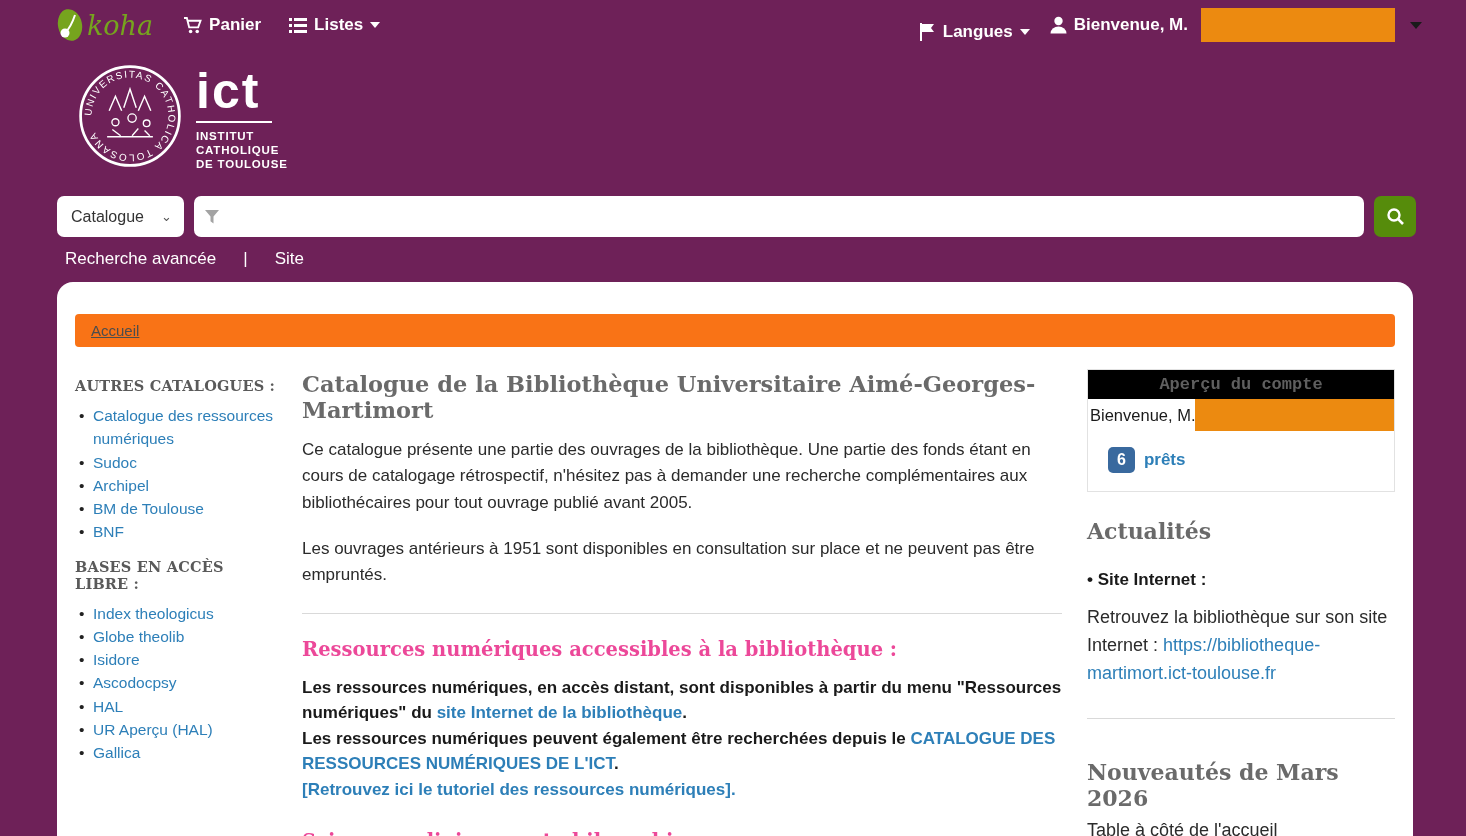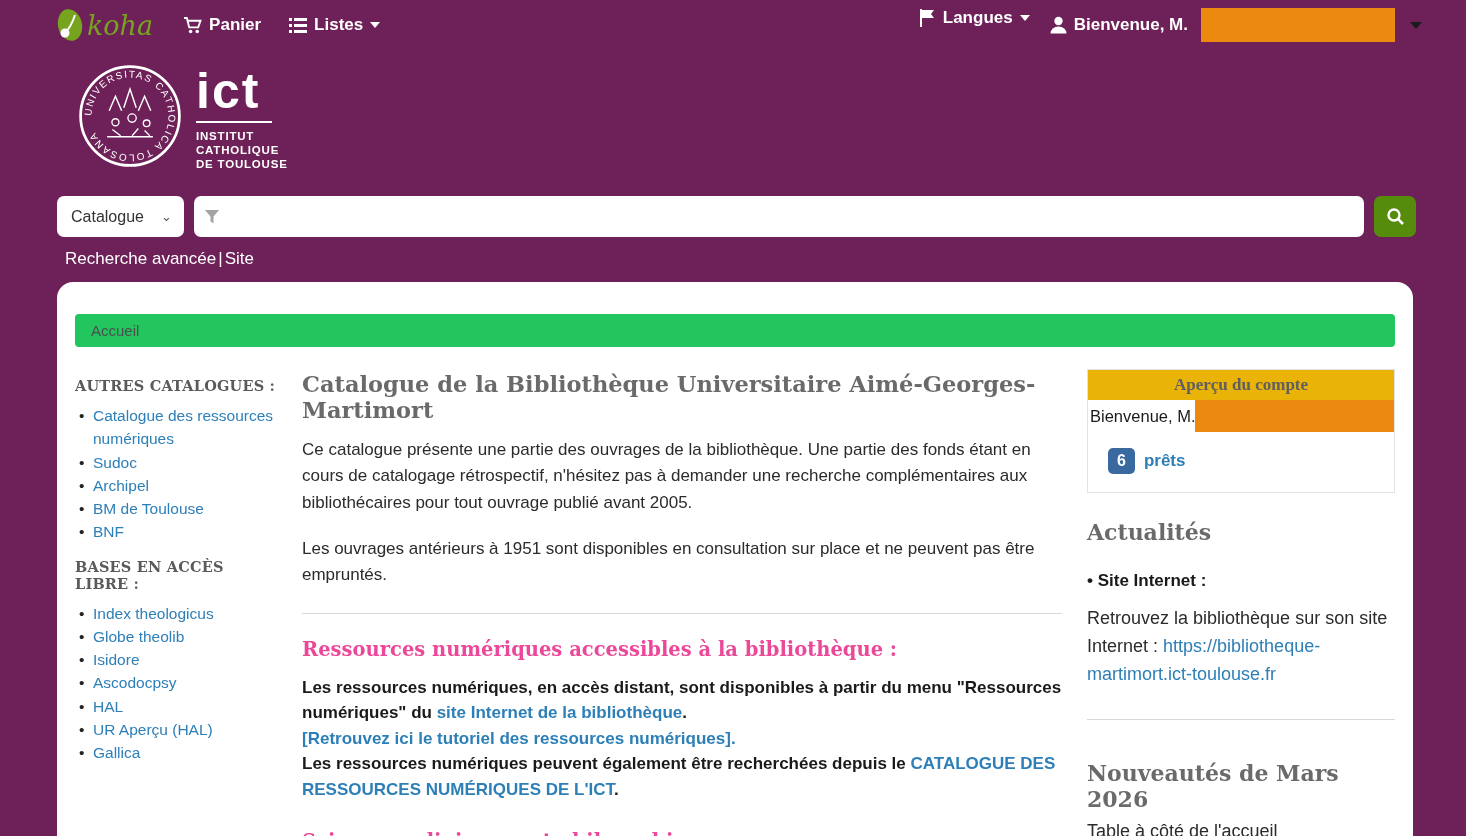--- a/index.html
+++ b/index.html
@@ -9,63 +9,63 @@
 
   
   .topbar { height:50px; display:flex; align-items:center; padding:0 44px 0 55px; color:#fff; }
   .koha-logo { display:flex; align-items:center; margin-right:30px; cursor:pointer; }
   .koha-word { font-family:"DejaVu Serif", serif; font-style:italic; font-size:27px; color:#76a41e; margin-left:2px; }
   .nav-item { display:flex; align-items:center; gap:7px; font-weight:bold; font-size:17px; margin-right:28px; cursor:pointer; }
   .spacer { flex:1; }
   .caret-w { width:0; height:0; border-left:5px solid transparent; border-right:5px solid transparent; border-top:6px solid #fff; display:inline-block; }
   .caret-k { width:0; height:0; border-left:6px solid transparent; border-right:6px solid transparent; border-top:7px solid #1a1a1a; display:inline-block; }
   .redact-nav { width:194px; height:34px; background:#ec8a10; margin-left:6px; }
-  .nav-right { display:flex; align-items:flex-start; }
+  .nav-right { display:flex; align-items:flex-end; }
 
   
   .brand { display:flex; align-items:flex-start; margin:14px 0 0 78px; height:112px; }
   .ict-txt { margin-left:14px; color:#fff; padding-top:4px; }
   .ict-big { font-size:50px; font-weight:bold; letter-spacing:2px; line-height:0.92; }
   .ict-rule { width:76px; height:2px; background:#fff; margin:7px 0 6px; }
   .ict-line { font-size:11.5px; font-weight:bold; letter-spacing:0.8px; line-height:1.22; }
 
   
   .search-row { display:flex; align-items:center; margin:20px 50px 0 57px; gap:10px; }
   .scope-select { background:#fff; border-radius:7px; height:41px; width:127px; display:flex; align-items:center; justify-content:space-between; padding:0 12px 0 14px; font-size:16px; color:#333; cursor:pointer; }
   .scope-chev { color:#555; font-size:13px; }
   .search-box { background:#fff; border-radius:7px; height:41px; flex:1; display:flex; align-items:center; padding:0 10px; }
   .search-input { border:none; outline:none; flex:1; height:100%; font-size:16px; margin-left:8px; }
   .search-btn { background:#568c0b; border:none; border-radius:7px; width:42px; height:41px; display:flex; align-items:center; justify-content:center; cursor:pointer; }
-  .search-links { color:#fff; font-size:17px; margin:12px 0 0 65px; display:flex; gap:2px; }
+  .search-links { color:#fff; font-size:17px; margin:12px 0 0 65px; display:flex; gap:27px; }
   .search-links a { color:#fff; text-decoration:none; cursor:pointer; }
 
   
   .card { background:#fff; margin:13px 53px 0 57px; border-radius:16px 16px 0 0; height:564px; padding:32px 18px 0; }
-  .breadcrumb { background:#22c55e; border-radius:4px; padding:8px 16px; font-size:15px; color:#4d4d4d; }
+  .breadcrumb { background:#f97316; border-radius:4px; padding:8px 16px; font-size:15px; color:#4d4d4d;text-decoration:underline; }
   .breadcrumb span { cursor:pointer; }
   .cols { display:grid; grid-template-columns:202px 1fr 308px; column-gap:25px; margin-top:22px; }
 
   
   .side-title { font-family:"DejaVu Serif", serif; font-weight:bold; font-size:14.5px; color:#5a5a5a; margin:8px 0 10px; letter-spacing:0.2px; }
   .side-list { list-style:none; margin:0 0 14px 4px; }
   .side-list li { font-size:15.5px; line-height:1.5; color:#222; padding-left:14px; position:relative; }
   .side-list li::before { content:"•"; position:absolute; left:0; color:#222; }
   a.blue { color:#2d7fb8; text-decoration:none; cursor:pointer; }
   .b { font-weight:bold; }
 
   
   h1.page-h { font-family:"DejaVu Serif", serif; font-size:22.5px; font-weight:bold; color:#6a6a6a; margin:2px 0 14px; }
   .body-p { font-size:17px; line-height:1.55; color:#2b2b2b; margin-bottom:20px; }
   hr.rule { border:none; border-top:1px solid #d9d9d9; margin:24px 0; }
   h2.sec-h { font-family:"DejaVu Serif", serif; font-size:19.5px; font-weight:bold; color:#ec4899; margin:0 0 14px; }
   .bold-para { font-size:17px; font-weight:bold; color:#1a1a1a; line-height:1.5; margin-bottom:28px; }
 
   
   .acct { border:1px solid #e2e2e2; background:#fff; }
-  .acct-head { background:#eab308; text-align:center; font-family:Liberation Serif, serif; font-weight:bold; font-size:17px; color:#5f5f5f; padding:5px 0; }
+  .acct-head { background:#000000; text-align:center; font-family:Liberation Mono, monospace; font-weight:bold; font-size:17px; color:#5f5f5f; padding:5px 0; }
   .acct-welcome { display:flex; align-items:center; font-size:16.5px; color:#1a1a1a; }
   .acct-welcome span:first-child { padding:6px 0 6px 2px; white-space:nowrap; }
   .redact-box { flex:1; height:32px; background:#ec8a10; }
   .loans { display:flex; align-items:center; gap:9px; margin:16px 0 18px 20px; }
   .badge { background:#39699e; color:#fff; font-weight:bold; font-size:16px; border-radius:5px; padding:4px 9px; }
   .loans a { font-size:17px; }
   h2.rh2 { font-family:"DejaVu Serif", serif; font-size:22px; font-weight:bold; color:#6a6a6a; margin:26px 0 10px; }
   .news-title { font-size:17px; font-weight:bold; color:#1a1a1a; margin:26px 0 14px; }
   .rcol .body-p { font-size:18px; }
   .rcol hr.rule { margin:30px 0 4px; }
@@ -208,22 +208,22 @@
       </aside>
 
       <main>
         <h1 class="page-h">Catalogue de la Bibliothèque Universitaire Aimé-Georges-Martimort</h1>
         <p class="body-p">Ce catalogue présente une partie des ouvrages de la bibliothèque. Une partie des fonds étant en cours de catalogage rétrospectif, n'hésitez pas à demander une recherche complémentaires aux bibliothécaires pour tout ouvrage publié avant 2005.</p>
         <p class="body-p">Les ouvrages antérieurs à 1951 sont disponibles en consultation sur place et ne peuvent pas être empruntés.</p>
         <hr class="rule">
         <h2 class="sec-h">Ressources numériques accessibles à la bibliothèque :</h2>
         <div class="bold-para">
           <div><span>Les ressources numériques, en accès distant, sont disponibles à partir du menu "Ressources numériques" du </span><a class="blue b">site Internet de la bibliothèque</a><span>.</span></div>
+          <div><span>Les ressources numériques peuvent également être recherchées depuis le </span><a class="blue b">CATALOGUE DES RESSOURCES NUMÉRIQUES DE L'ICT</a><span>.</span></div>
           <div><a class="blue b">[Retrouvez ici le tutoriel des ressources numériques].</a></div>
-          <div><span>Les ressources numériques peuvent également être recherchées depuis le </span><a class="blue b">CATALOGUE DES RESSOURCES NUMÉRIQUES DE L'ICT</a><span>.</span></div>
         </div>
         <h2 class="sec-h">Sciences religieuses et philosophie :</h2>
 
       </main>
 
       <aside class="rcol">
         <div class="acct">
           <div class="acct-head">Aperçu du compte</div>
           <div class="acct-body">
             <div class="acct-welcome">

